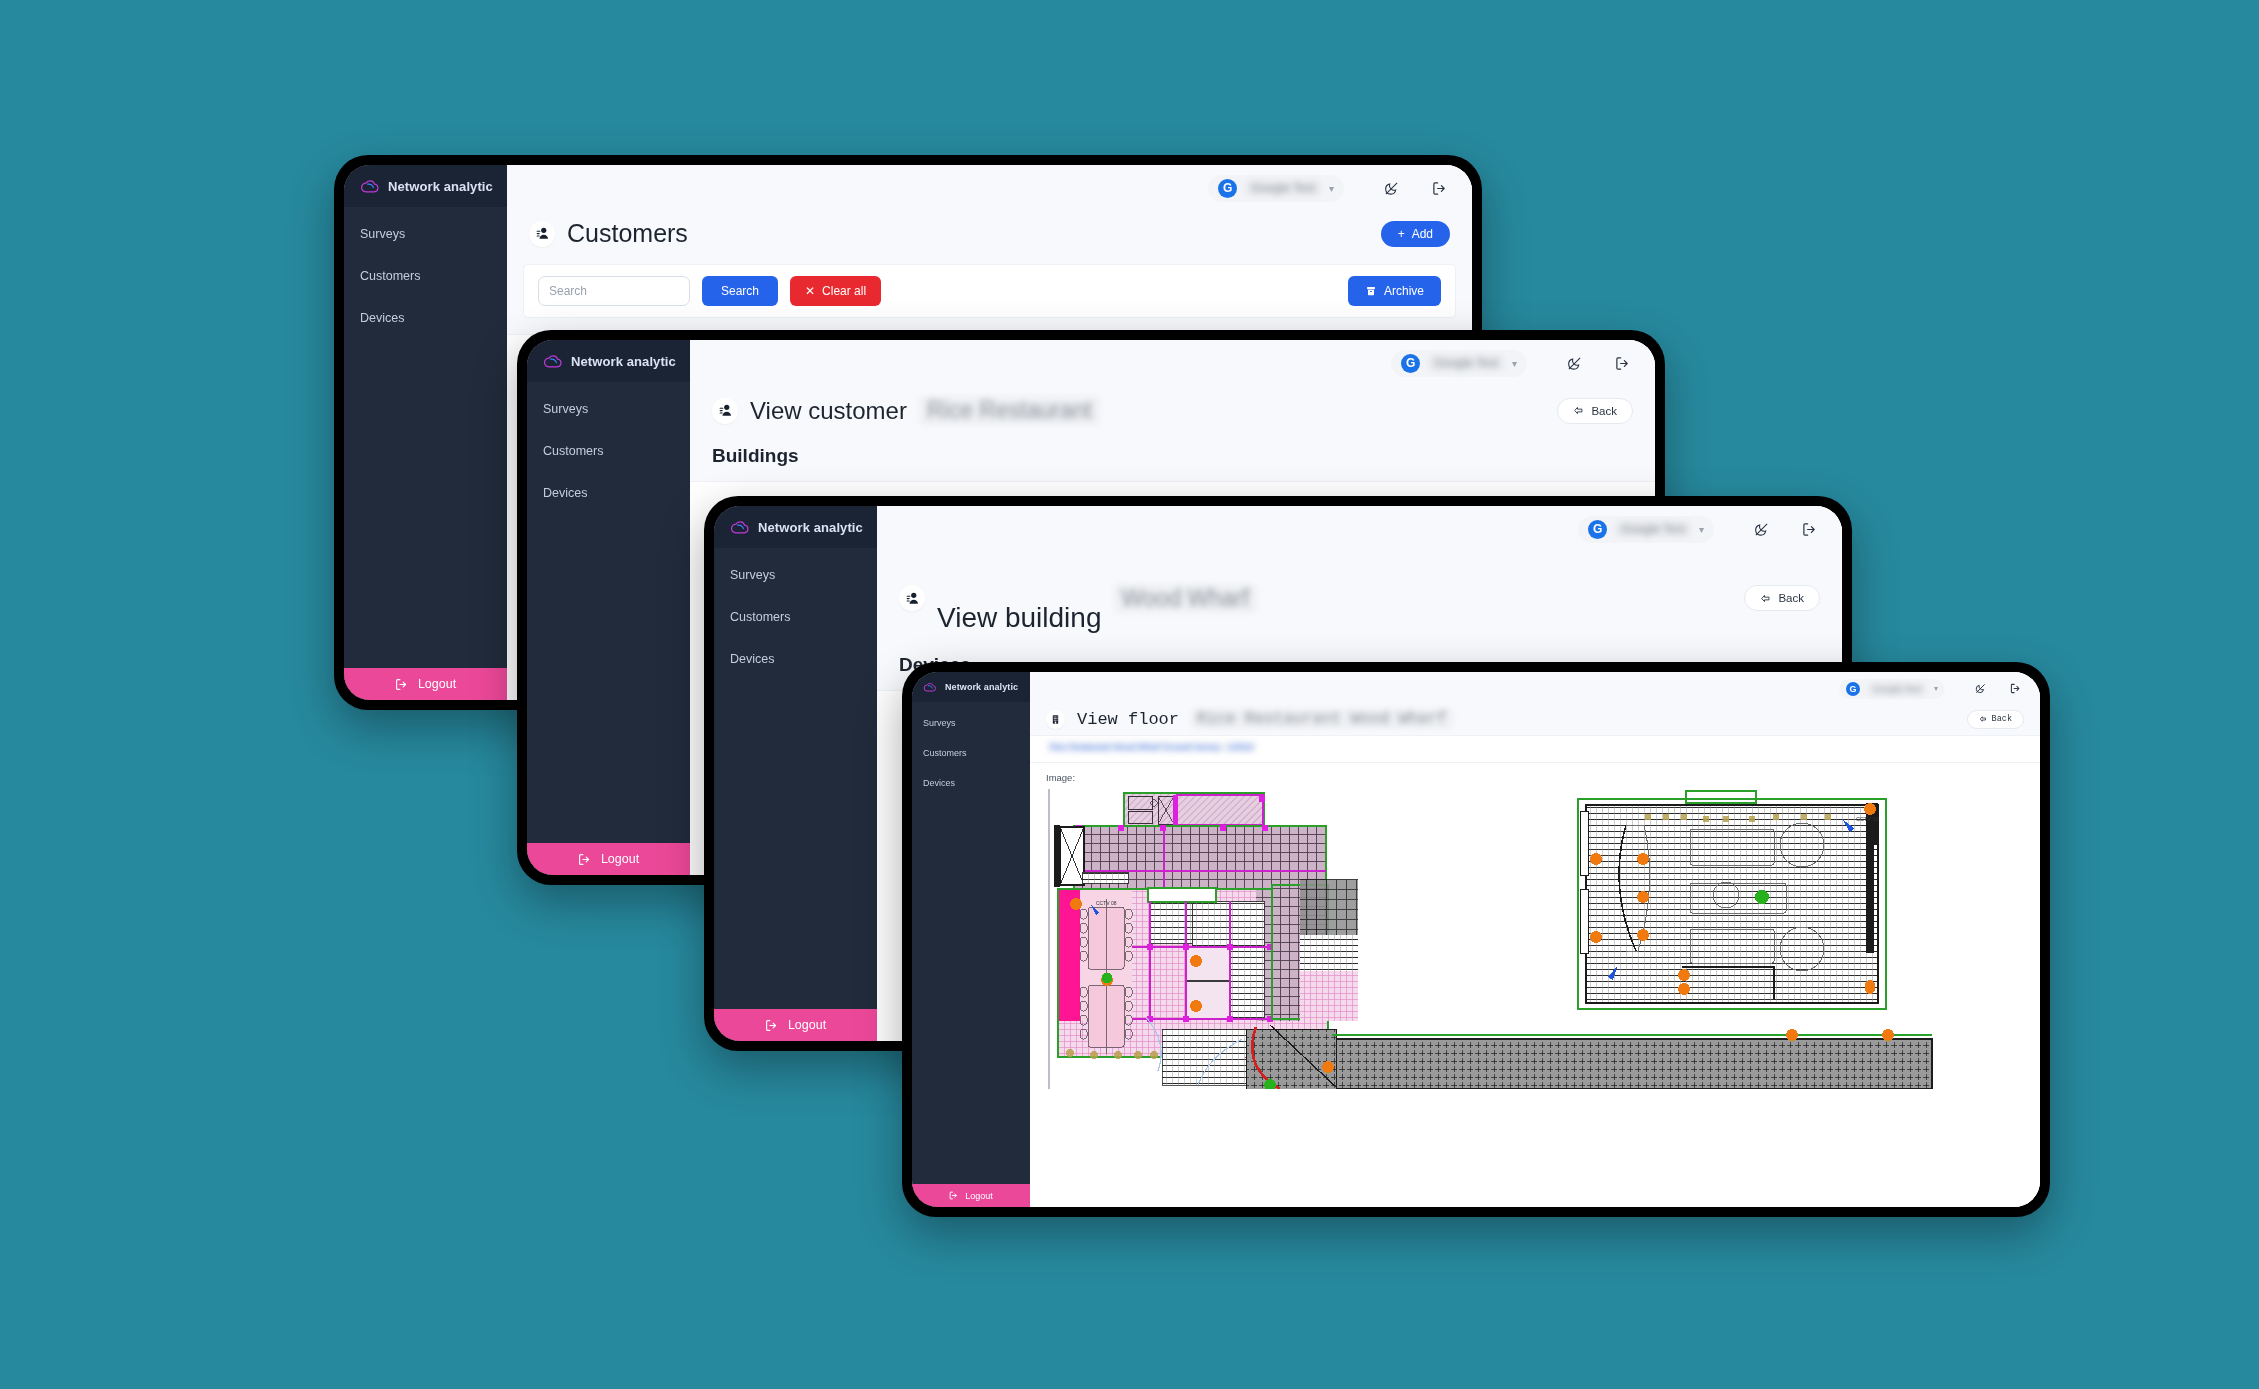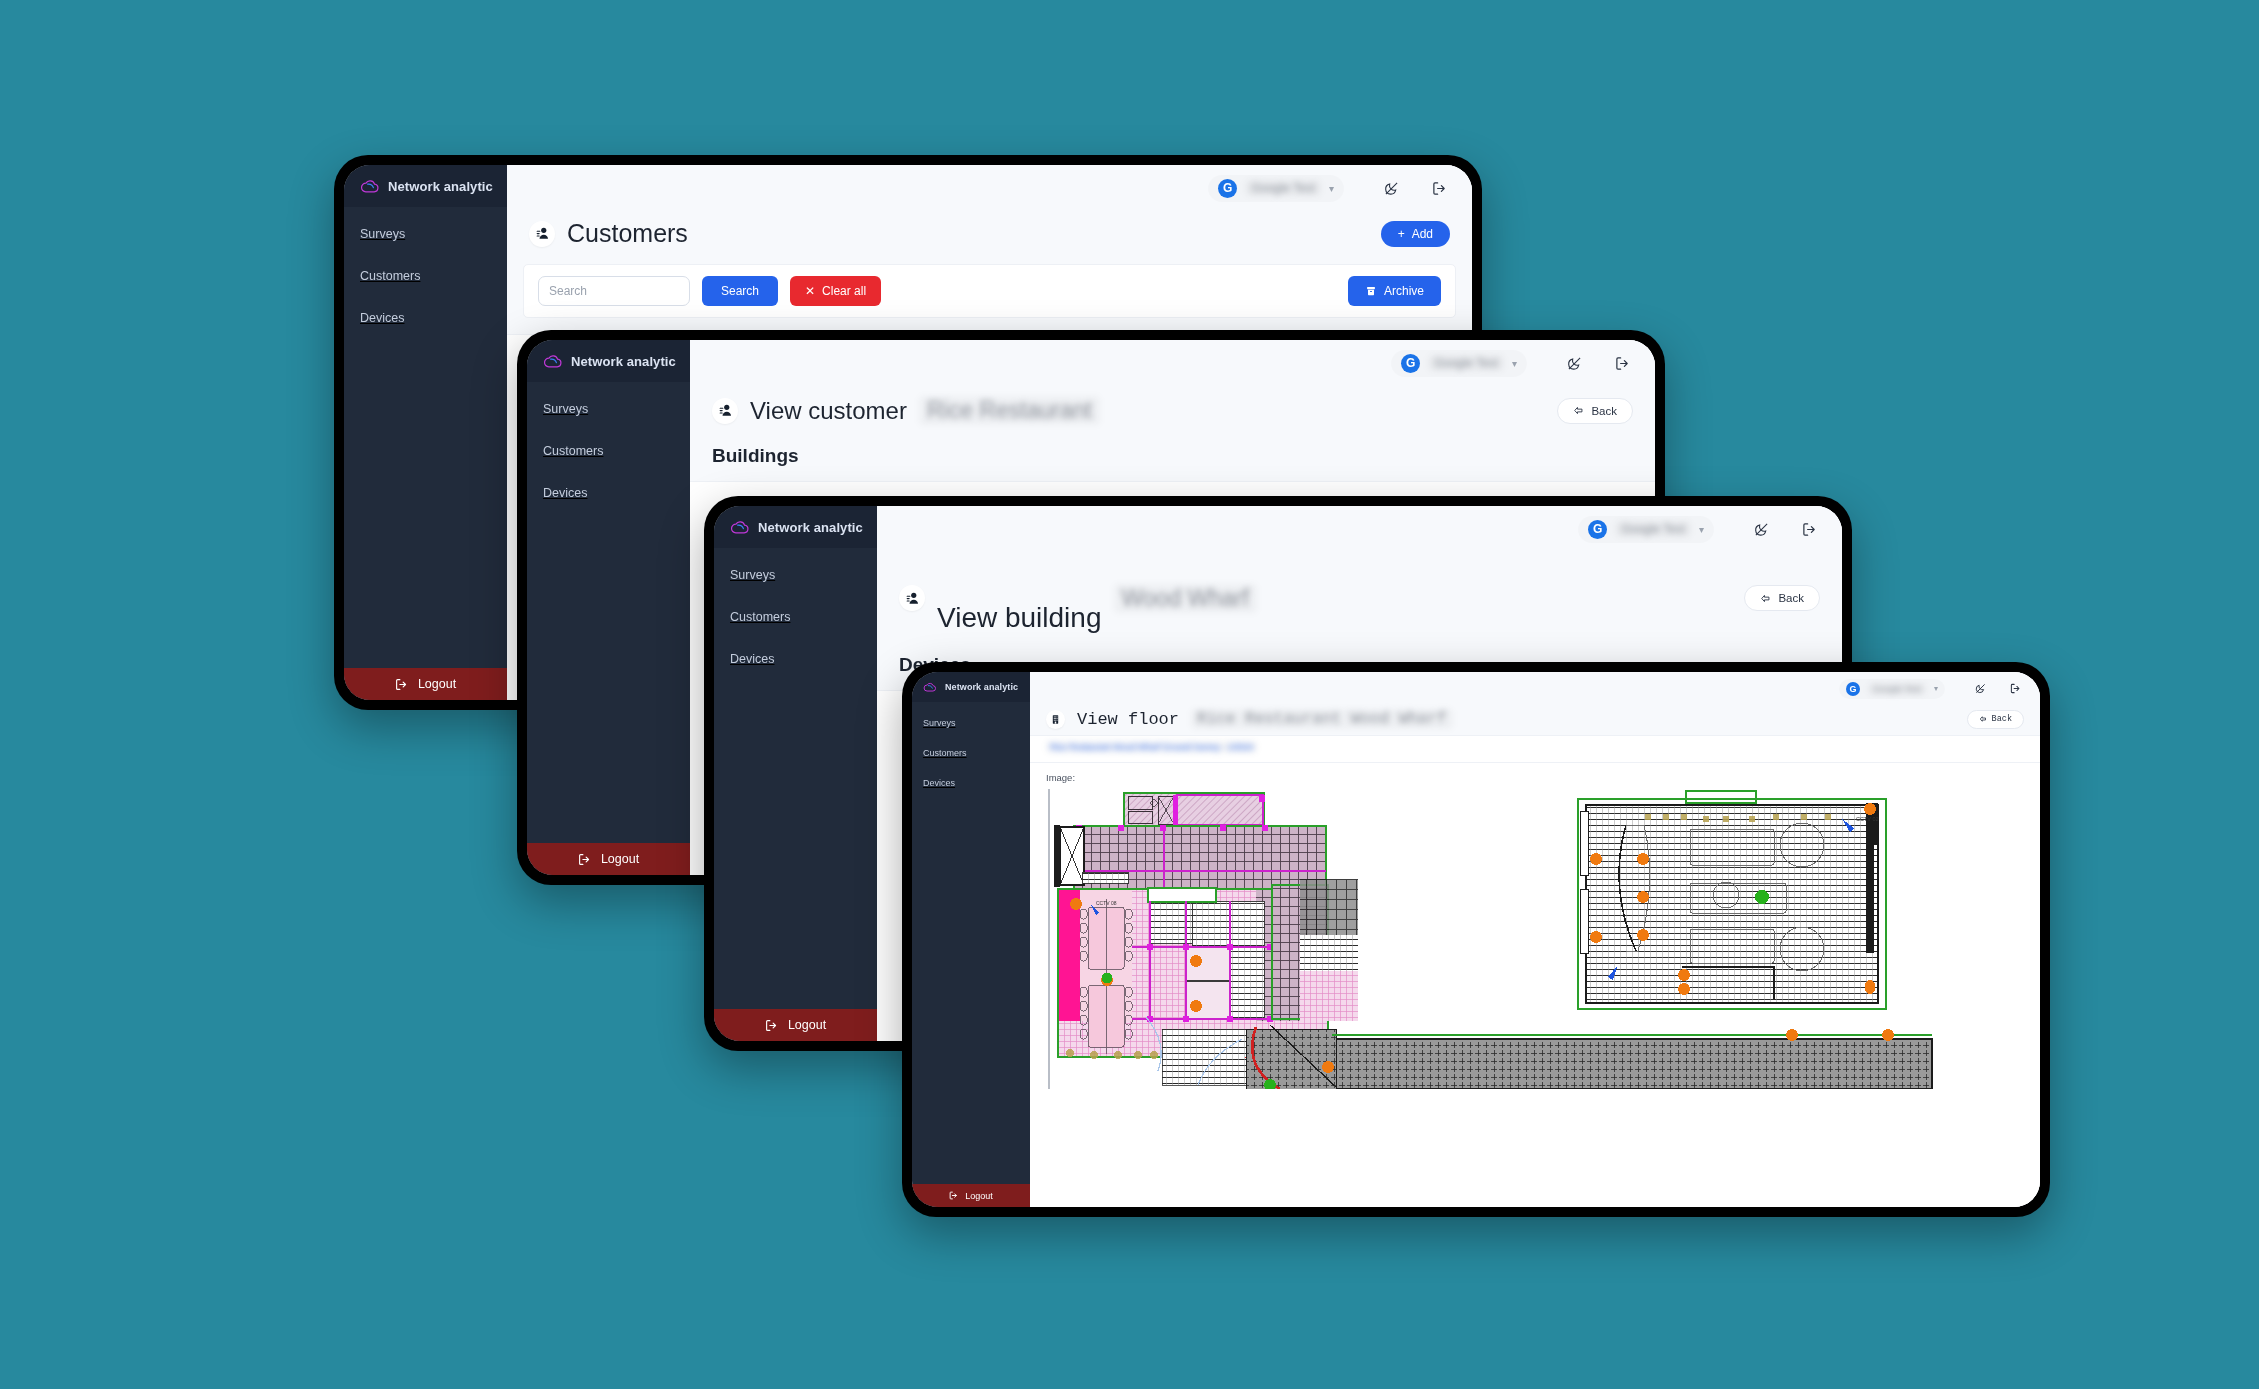--- a/index.html
+++ b/index.html
@@ -36,27 +36,27 @@
   .sb-brand{
     background:#1b2434;
     display:flex;align-items:center;gap:8px;
     color:#cfd8ea;
     box-sizing:border-box;
   }
   .sb-logo{display:block;flex:0 0 auto;}
   .sb-brand-text{
     font-weight:600;letter-spacing:.1px;color:#dbe3f2;white-space:nowrap;
   }
-  .sb-nav{flex:1 1 auto;padding-top:6px;text-decoration:underline;}
+  .sb-nav{flex:1 1 auto;padding-top:6px;}
   .sb-item{
     color:#c4cddd;white-space:nowrap;cursor:pointer;
     box-sizing:border-box;
   }
   .sb-logout{
-    background:#7f1d1d;color:#fff;
+    background:#ec4899;color:#fff;
     display:flex;align-items:center;justify-content:center;gap:10px;
     cursor:pointer;white-space:nowrap;
     box-sizing:border-box;
   }
 
   
   .main{
     flex:1 1 auto;background:#f7f9fc;position:relative;overflow:hidden;
     display:flex;flex-direction:column;min-width:0;
   }

